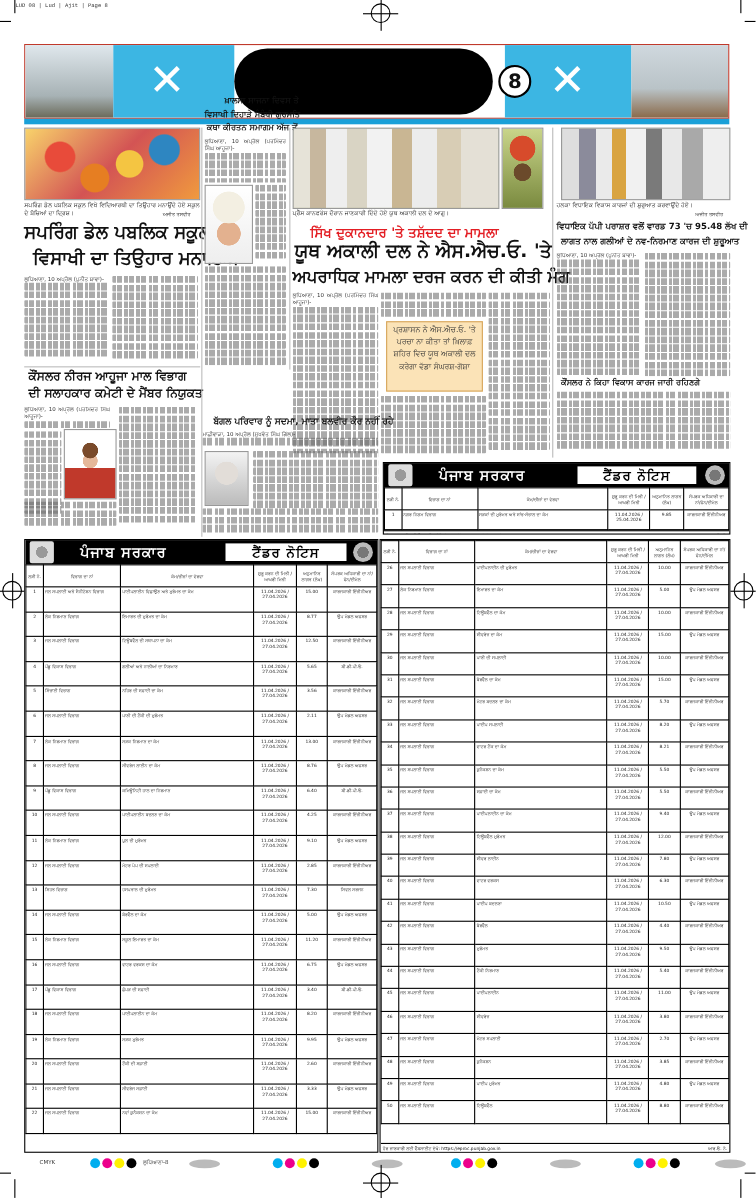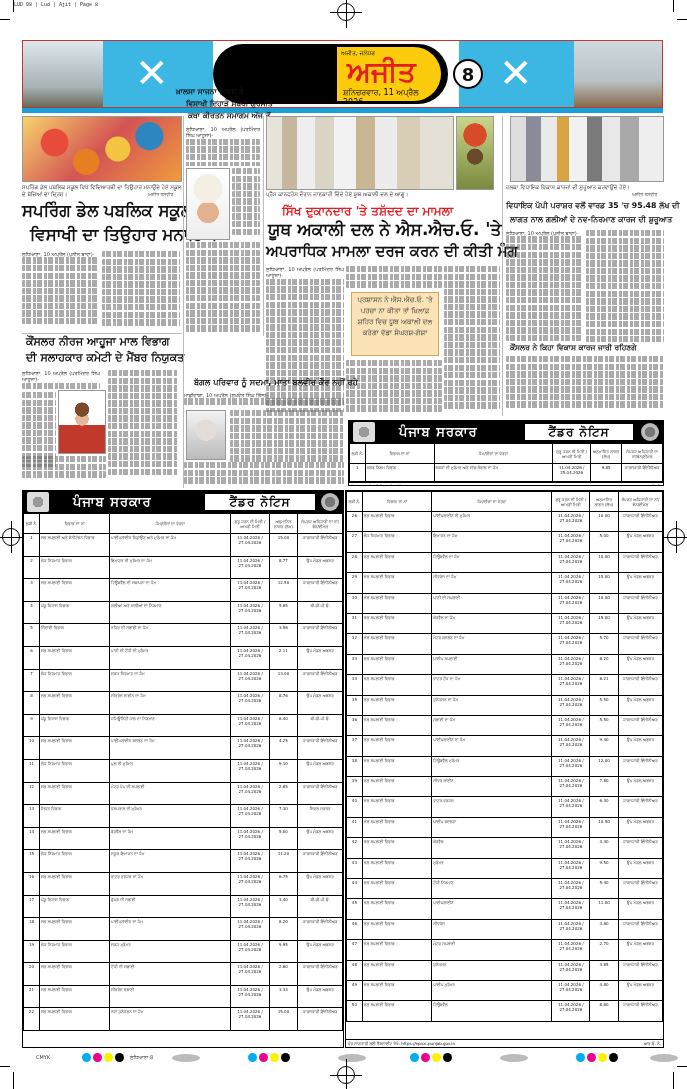--- a/index.html
+++ b/index.html
@@ -72,25 +72,20 @@
 <div class="masthead">
   <div class="mh-photo left"></div>
   <div class="mh-band l">
       <span class="mh-x" style="left:32px">✕</span>
     </div>
   <div class="mh-band r">
       <span class="mh-x" style="left:40px">✕</span>
     </div>
   <div class="mh-photo right"></div>
   <div class="mh-pill">
-    <div class="mh-yel">
-      <span class="mh-small">ਅਜੀਤ, ਜਲੰਧਰ</span>
-      <span class="mh-brand">ਅਜੀਤ</span>
-      <span class="mh-date">ਸ਼ਨਿਚਰਵਾਰ, 11 ਅਪ੍ਰੈਲ 2026</span>
-    </div>
   </div>
   <div class="mh-page">8</div>
 </div>
 <div class="blueline"></div>
 
 <div class="photo ph-kids" style="left:22px;top:116px;width:160px;height:66px"></div>
 <div class="cap" style="left:22px;top:184px;width:160px">ਸਪਰਿੰਗ ਡੇਲ ਪਬਲਿਕ ਸਕੂਲ ਵਿਖੇ ਵਿਦਿਆਰਥੀ ਦਾ ਤਿਉਹਾਰ ਮਨਾਉਂਦੇ ਹੋਏ ਸਕੂਲ ਦੇ ਬੱਚਿਆਂ ਦਾ ਦ੍ਰਿਸ਼।</div>
 <div class="credit" style="left:148px;top:192px">ਅਜੀਤ ਤਸਵੀਰ</div>
 <div class="hl" style="left:22px;top:202px;font-size:16.5px">ਸਪਰਿੰਗ ਡੇਲ ਪਬਲਿਕ ਸਕੂਲ ਵਿਖੇ</div>
 <div class="hl" style="left:30px;top:226px;font-size:16.5px">ਵਿਸਾਖੀ ਦਾ ਤਿਉਹਾਰ ਮਨਾਇਆ</div>
@@ -104,21 +99,21 @@
     <i class="l"></i>
     <i class="l"></i>
     <i class="l"></i>
     <i class="l"></i>
     <i class="l"></i>
     <i class="l"></i>
     <i class="l"></i>
     <i class="l"></i>
 </div>
 
-<div class="hl" style="left:176px;top:88px;font-size:7.5px">ਖ਼ਾਲਸਾ ਸਾਜਨਾ ਦਿਵਸ ਤੇ</div>
+<div class="hl" style="left:204px;top:88px;font-size:7.5px">ਖ਼ਾਲਸਾ ਸਾਜਨਾ ਦਿਵਸ ਤੇ</div>
 <div class="hl" style="left:186px;top:100px;font-size:7.5px">ਵਿਸਾਖੀ ਦਿਹਾੜੇ ਸੰਬੰਧੀ ਗੁਰਮਤਿ</div>
 <div class="hl" style="left:188px;top:112px;font-size:7.5px">ਕਥਾ ਕੀਰਤਨ ਸਮਾਗਮ ਅੱਜ ਤੋਂ</div>
 <div class="txt" style="left:186px;top:126px;width:74px;height:40px">
   <span>ਲੁਧਿਆਣਾ, 10 ਅਪ੍ਰੈਲ (ਪਰਮਿੰਦਰ ਸਿੰਘ ਆਹੂਜਾ)-</span>
   <i class="l"></i><i class="l"></i><i class="l"></i><i class="l"></i>
 </div>
 <div class="photo ph-turban" style="left:186px;top:168px;width:44px;height:72px"></div>
 <div class="txt" style="left:232px;top:168px;width:28px;height:72px">
   <i class="l"></i>
     <i class="l"></i>
@@ -188,21 +183,21 @@
     <i class="l"></i>
     <i class="l"></i>
     <i class="l"></i>
     <i class="l"></i>
     <i class="l"></i>
 </div>
 
 <div class="photo ph-crowd" style="left:510px;top:116px;width:154px;height:66px"></div>
 <div class="cap" style="left:506px;top:184px;width:158px">ਹਲਕਾ ਵਿਧਾਇਕ ਵਿਕਾਸ ਕਾਰਜਾਂ ਦੀ ਸ਼ੁਰੂਆਤ ਕਰਵਾਉਂਦੇ ਹੋਏ।</div>
 <div class="credit" style="left:632px;top:192px">ਅਜੀਤ ਤਸਵੀਰ</div>
-<div class="hl" style="left:506px;top:202px;font-size:7.8px">ਵਿਧਾਇਕ ਪੱਪੀ ਪਰਾਸ਼ਰ ਵਲੋਂ ਵਾਰਡ 35 'ਚ 95.48 ਲੱਖ ਦੀ</div>
+<div class="hl" style="left:506px;top:202px;font-size:7.8px">ਵਿਧਾਇਕ ਪੱਪੀ ਪਰਾਸ਼ਰ ਵਲੋਂ ਵਾਰਡ 73 'ਚ 95.48 ਲੱਖ ਦੀ</div>
 <div class="hl" style="left:510px;top:216px;font-size:7.8px">ਲਾਗਤ ਨਾਲ ਗਲੀਆਂ ਦੇ ਨਵ-ਨਿਰਮਾਣ ਕਾਰਜ ਦੀ ਸ਼ੁਰੂਆਤ</div>
 <div class="txt" style="left:506px;top:230px;width:76px;height:112px">
   <span>ਲੁਧਿਆਣਾ, 10 ਅਪ੍ਰੈਲ (ਪੁਨੀਤ ਬਾਵਾ)-</span>
   <i class="l"></i><i class="l"></i><i class="l"></i><i class="l"></i><i class="l"></i><i class="l"></i><i class="l"></i><i class="l"></i><i class="l"></i><i class="l"></i><i class="l"></i><i class="l"></i><i class="l"></i><i class="l"></i>
 </div>
 <div class="txt" style="left:586px;top:230px;width:78px;height:112px">
   <i class="l"></i>
     <i class="l"></i>
     <i class="l"></i>
     <i class="l"></i>

